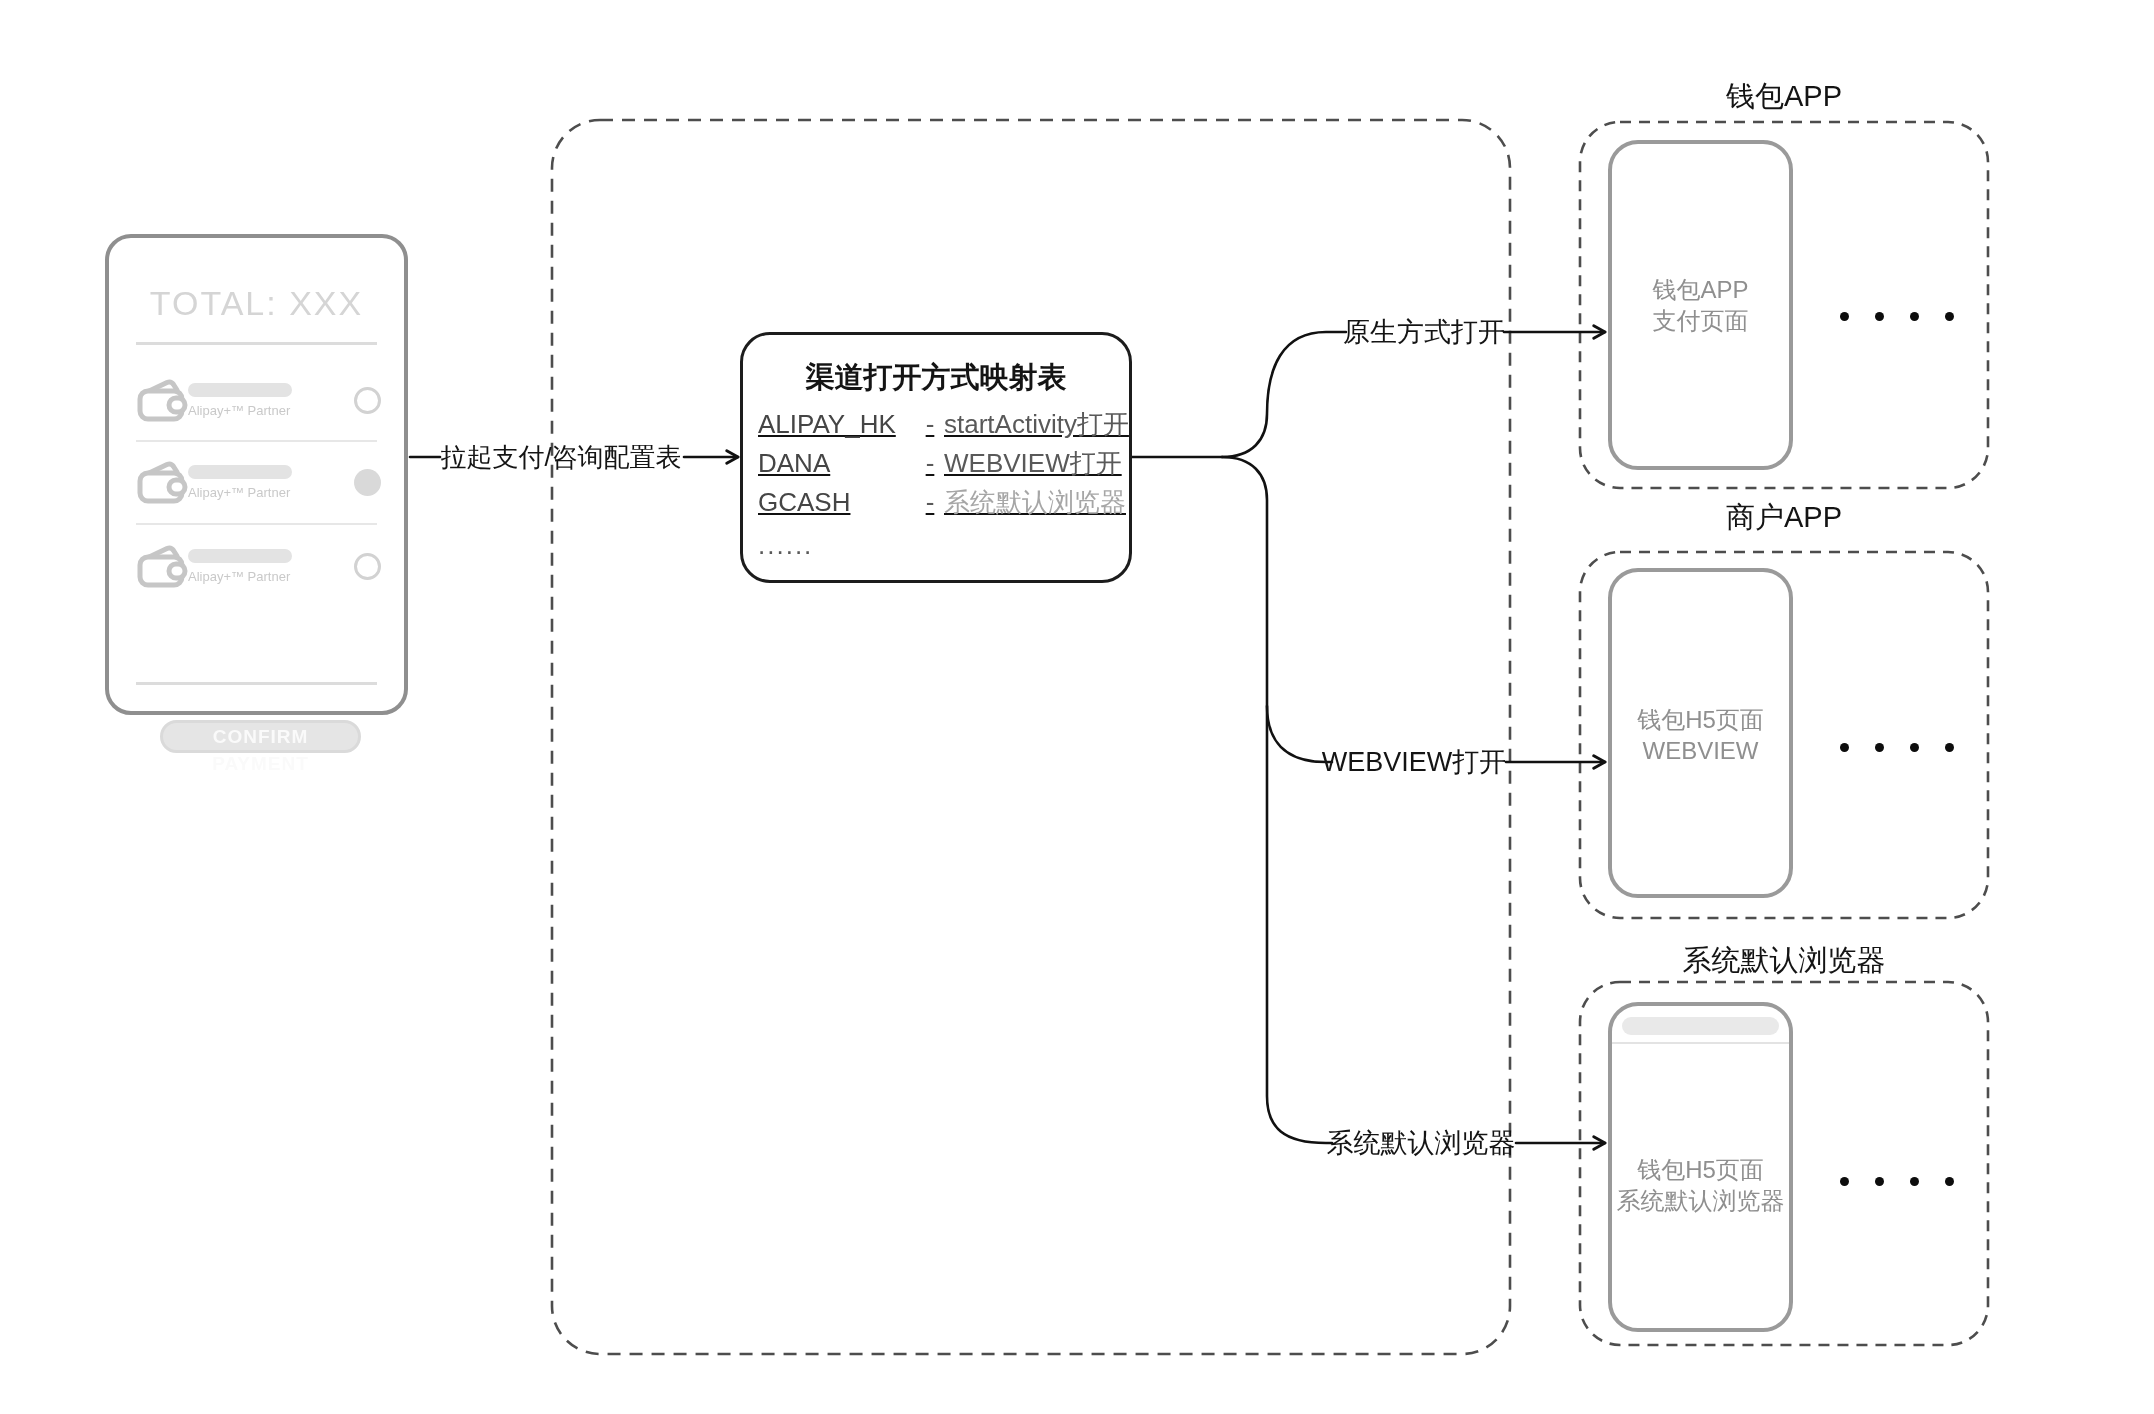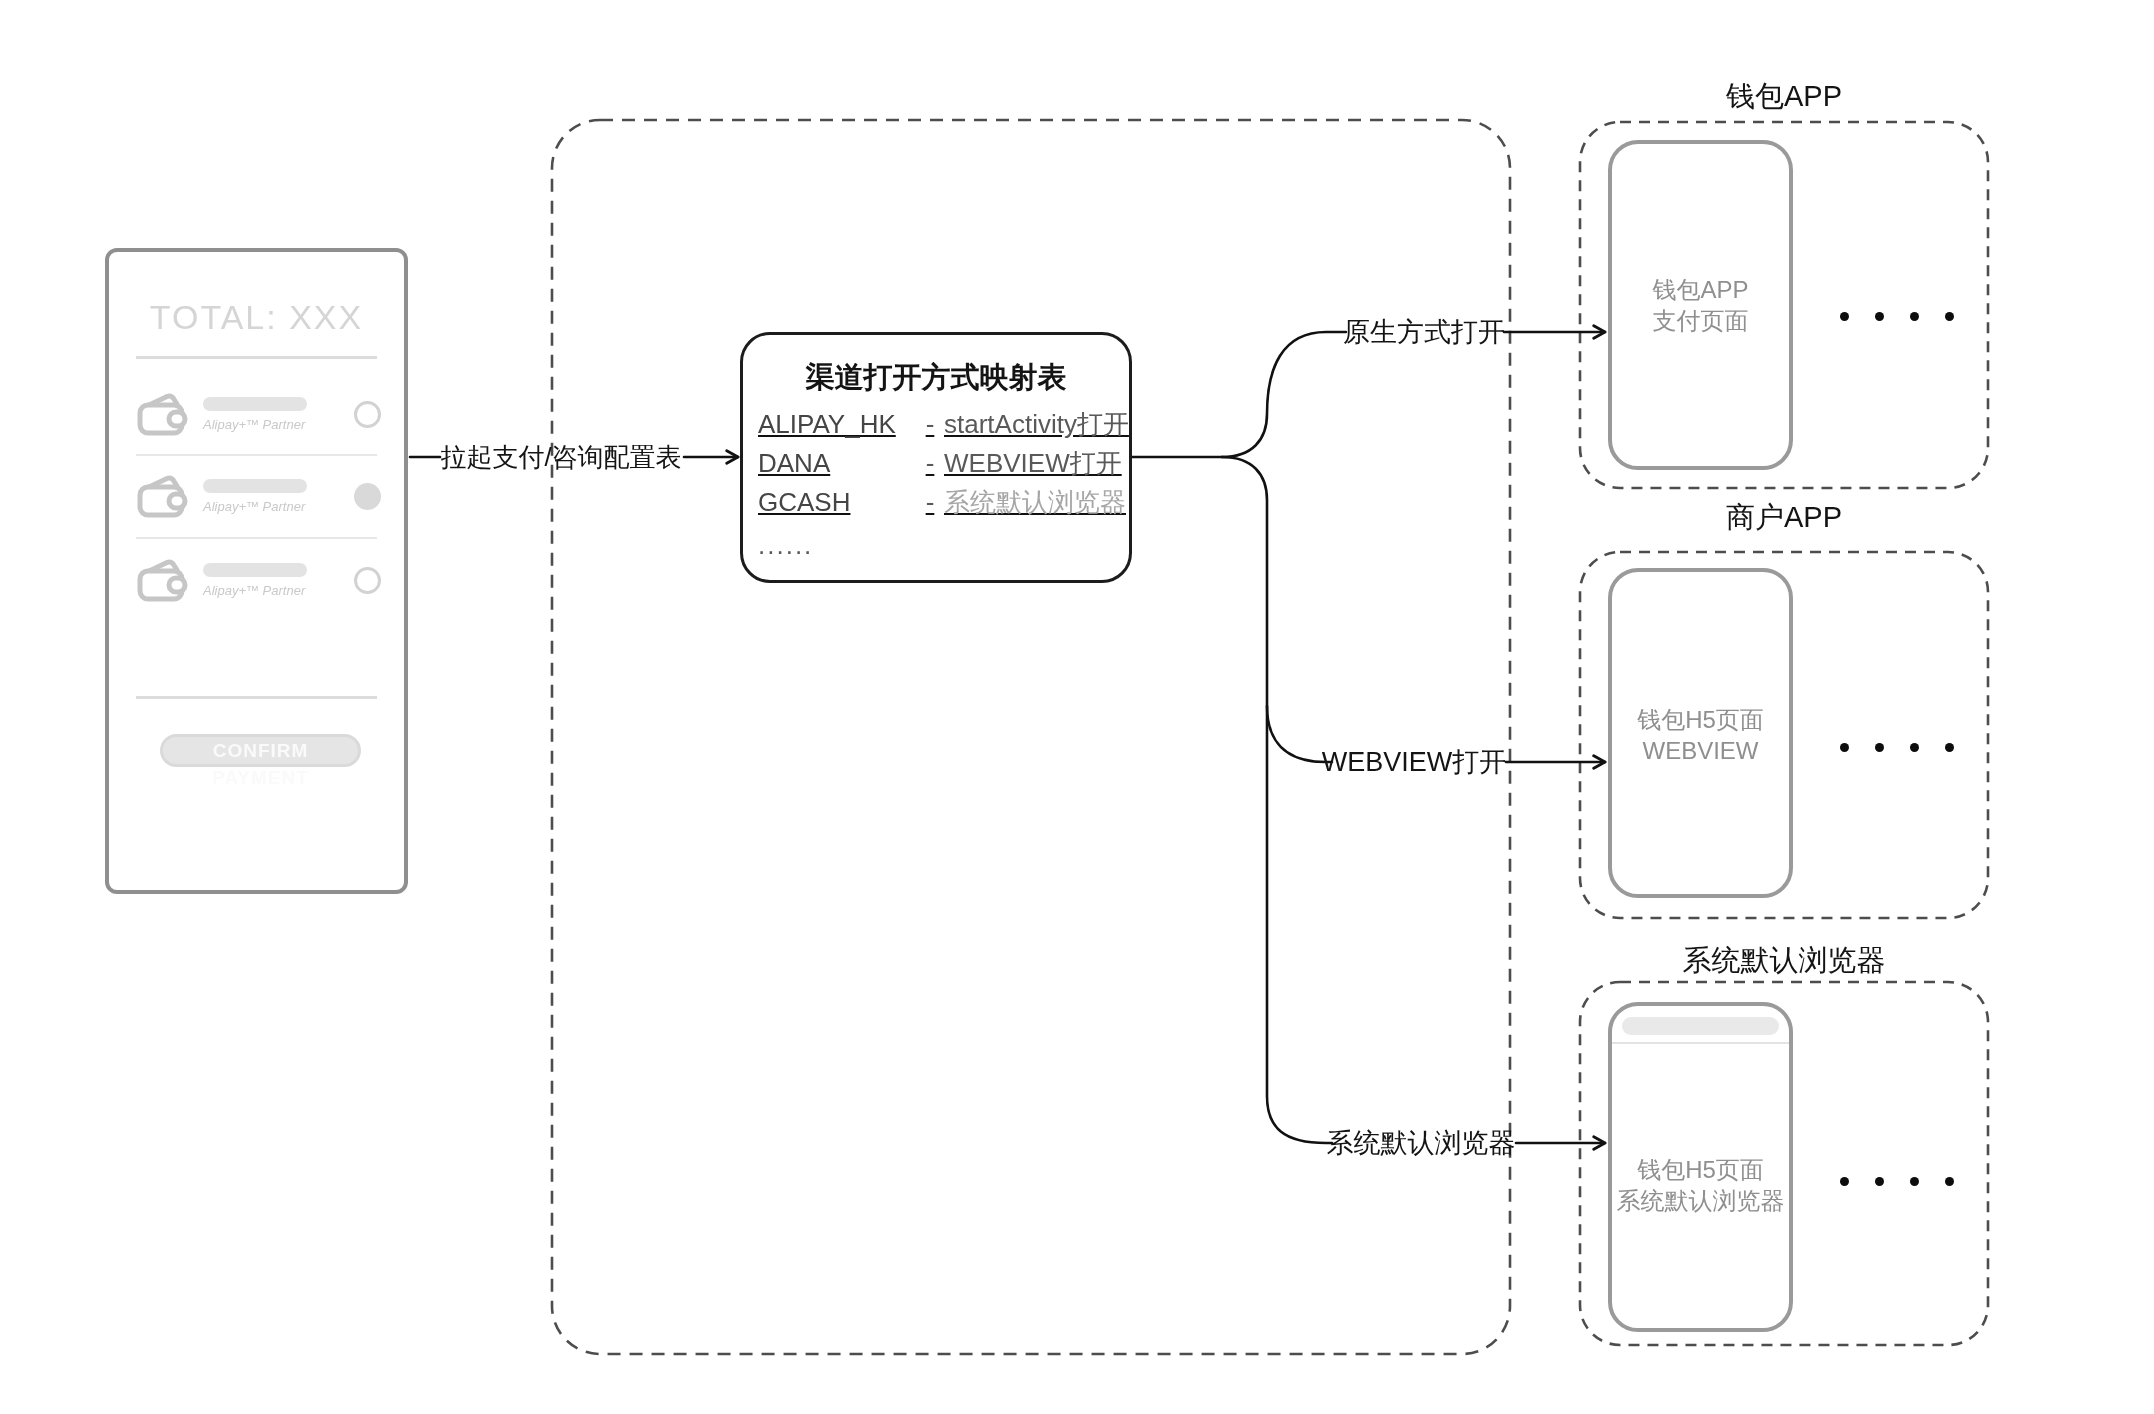--- a/index.html
+++ b/index.html
@@ -10,28 +10,28 @@
   .abs{position:absolute;}
   svg.layer{position:absolute;left:0;top:0;}
 
   
   .diagram-title{font-size:42px;font-weight:600;color:#141414;white-space:nowrap;transform:translate(-50%,-50%);}
   .edge-label{font-size:27px;font-weight:500;color:#141414;white-space:nowrap;transform:translate(-50%,-50%);}
   .group-label{font-size:29px;font-weight:500;color:#141414;white-space:nowrap;transform:translate(-50%,-50%);}
 
   
   .checkout-phone{
-    left:105px;top:248px;width:303px;height:646px;background:#fff;
-    border:4px solid #8f8f8f;border-radius:12px;box-sizing:border-box;
+    left:105px;top:234px;width:303px;height:481px;background:#fff;
+    border:4px solid #8f8f8f;border-radius:26px;box-sizing:border-box;
   }
   .total-line{position:absolute;top:46px;left:0;width:100%;text-align:center;
     font-size:34px;font-weight:500;letter-spacing:2px;color:#d5d5d5;}
   .hr{position:absolute;background:#dcdcdc;}
   .pay-item{position:absolute;left:27px;right:23px;height:64px;display:flex;align-items:center;}
-  .pay-item .mid{margin-left:15px;display:flex;flex-direction:column;font-style:italic;}
+  .pay-item .mid{display:flex;flex-direction:column;}
   .bar{width:104px;height:14px;border-radius:7px;background:#e3e3e3;}
   .partner{margin-top:6px;font-size:13px;color:#c9c9c9;white-space:nowrap;}
   .radio{margin-left:auto;width:27px;height:27px;border-radius:50%;border:3px solid #d2d2d2;box-sizing:border-box;background:#fff;}
   .radio.filled{border:none;background:#d9d9d9;}
   .sep{position:absolute;left:27px;right:27px;height:2px;background:#e7e7e7;}
   .confirm-btn{
     position:absolute;left:51px;top:482px;width:201px;height:33px;
     background:#e5e5e5;border:3px solid #dadada;border-radius:18px;box-sizing:border-box;
     color:#fafafa;font-weight:700;font-size:19px;letter-spacing:1px;text-align:center;line-height:27px;
     font-family:"Liberation Sans","DejaVu Sans",sans-serif;padding:0;

